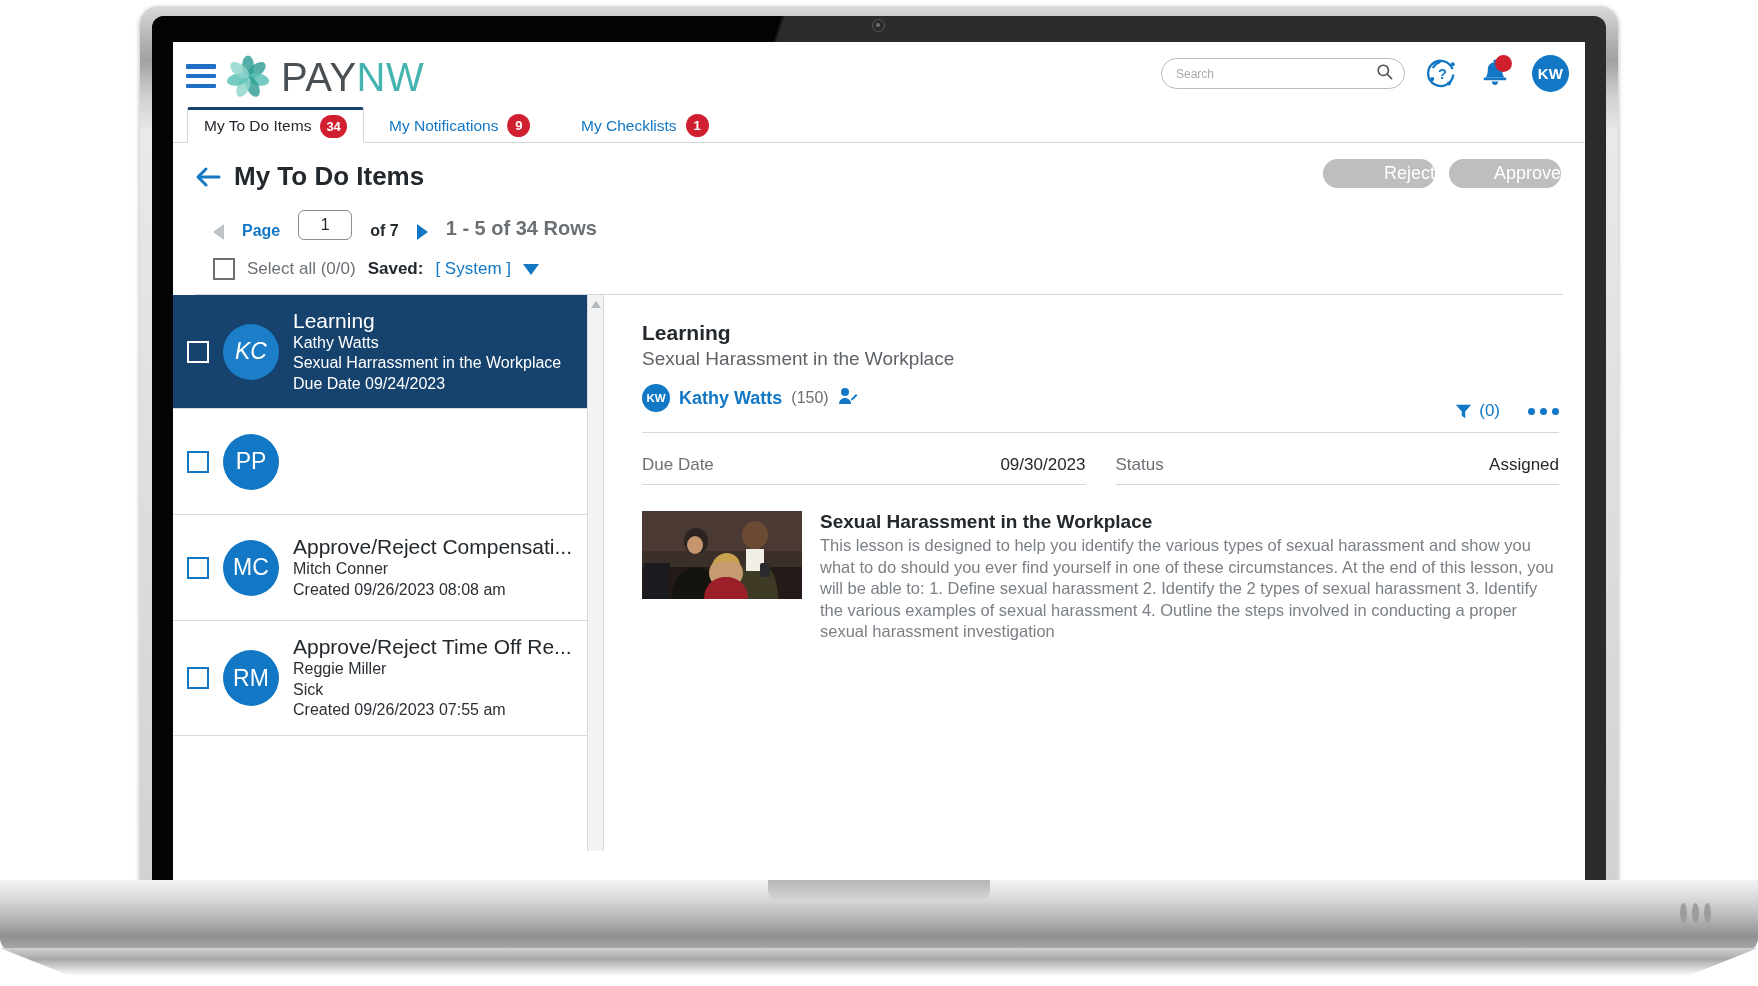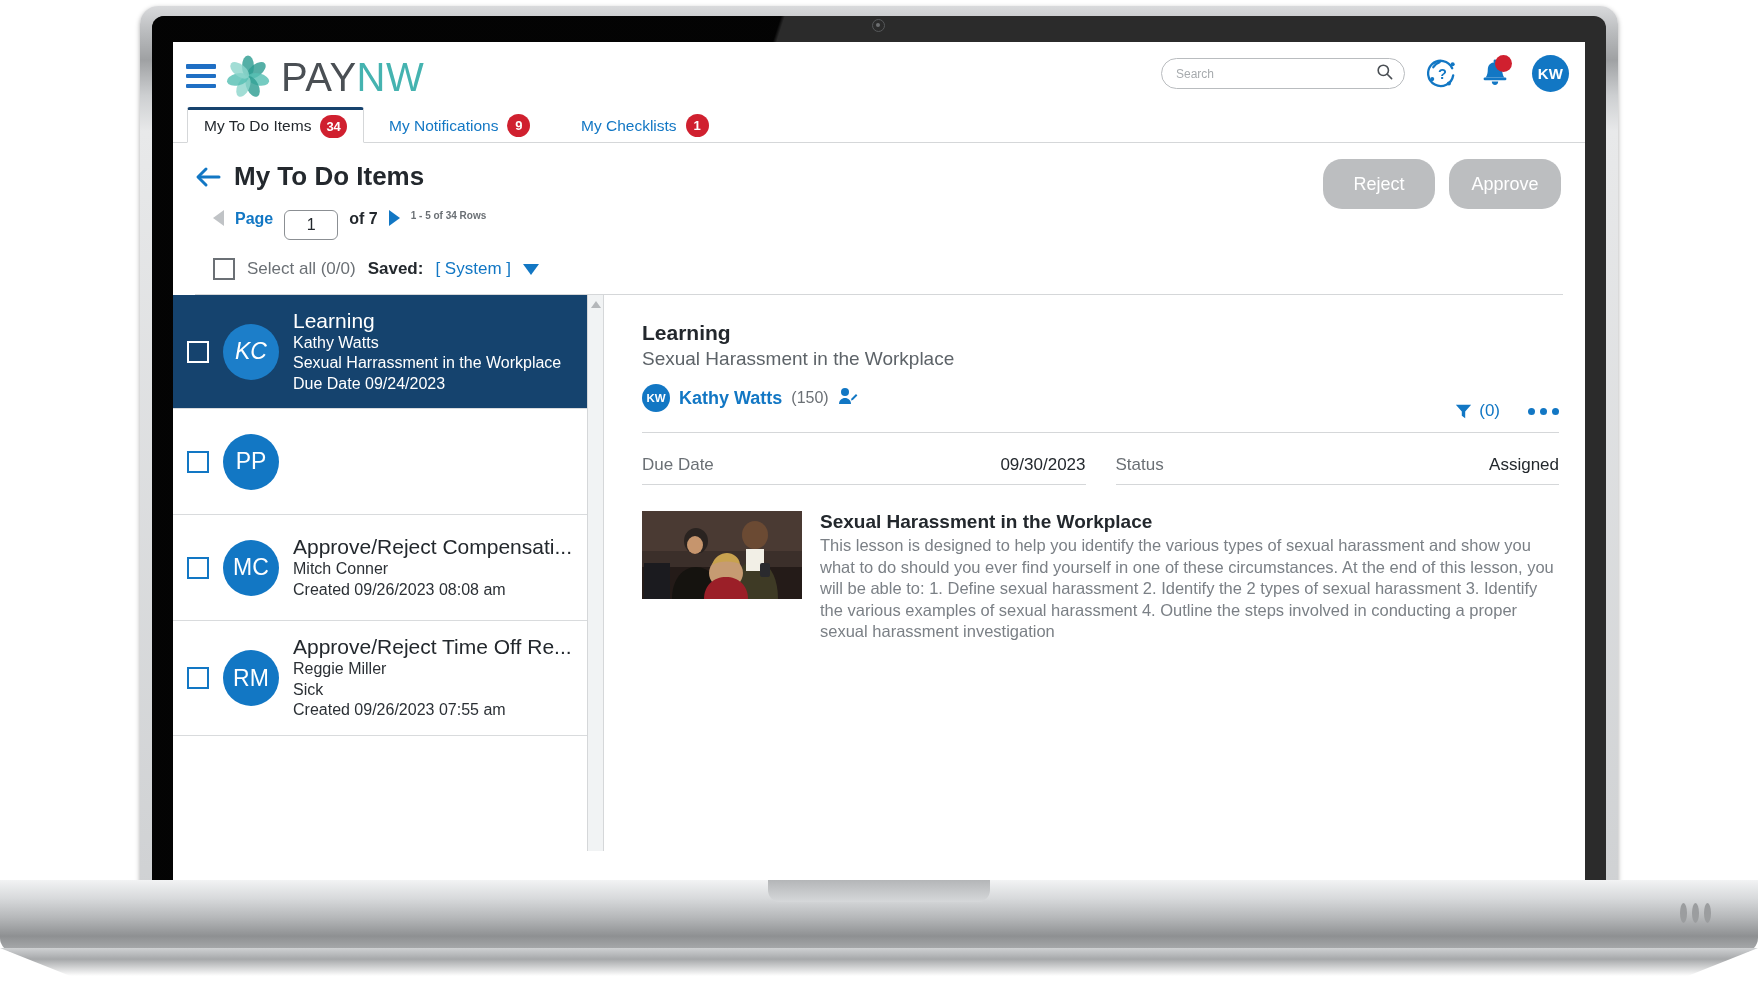--- a/index.html
+++ b/index.html
@@ -125,35 +125,35 @@
   }
 
   
   .page-head { position: relative; padding: 18px 22px 0 22px; }
   .page-title-row { display: flex; align-items: center; gap: 13px; }
   .back-arrow { width: 26px; height: 22px; cursor: pointer; }
   .page-title { font-size: 26px; font-weight: 700; color: #23282d; }
 
   .actions { position: absolute; right: 24px; top: 16px; display: flex; gap: 14px; }
   .pill-btn {
-    min-width: 112px; height: 50px; border-radius: 19px; border: 0; background: #bcbec0;
-    color: #fff; font-size: 18px; font-family: "Liberation Sans", sans-serif; cursor: pointer;
-  }
-
-  .pager { display: flex; align-items: flex-start; gap: 11px; margin: 18px 0 13px 18px; font-size: 16px; }
+    min-width: 112px; height: 29px; border-radius: 19px; border: 0; background: #bcbec0;
+    color: #fff; font-size: 18px; font-family: "Liberation Sans", sans-serif; cursor: pointer; text-align: right;
+  }
+
+  .pager { display: flex; align-items: flex-end; gap: 18px; margin: 18px 0 13px 18px; font-size: 16px; }
   .tri { width: 0; height: 0; border-top: 8px solid transparent; border-bottom: 8px solid transparent; cursor: pointer; }
   .tri-left  { border-right: 11px solid #c0c3c6; }
   .tri-right { border-left: 11px solid #1277c4; }
   .pager-label { color: #1277c4; font-weight: 700; }
   .pager-input {
     width: 54px; height: 30px; border: 1px solid #8b8f93; border-radius: 6px; text-align: center;
     font-size: 16px; color: #23282d; font-family: "Liberation Sans", sans-serif; outline: none;
   }
   .pager-of { font-weight: 700; color: #23282d; }
-  .pager-rows { color: #6b7075; font-weight: 700; font-size: 10px; }
+  .pager-rows { color: #6b7075; font-weight: 700; font-size: 20px; }
 
   .selbar { display: flex; align-items: center; gap: 12px; margin: 18px 0 0 18px; font-size: 17px; }
   .chk {
     width: 22px; height: 22px; border: 2px solid #6b7075; background: #fff; cursor: pointer;
   }
   .selbar .sel-all { color: #6b7075; }
   .selbar .saved-lbl { color: #23282d; font-weight: 700; }
   .selbar .saved-val { color: #1277c4; }
   .caret-down { width: 0; height: 0; border-left: 8px solid transparent; border-right: 8px solid transparent; border-top: 11px solid #1277c4; cursor: pointer; }
 

